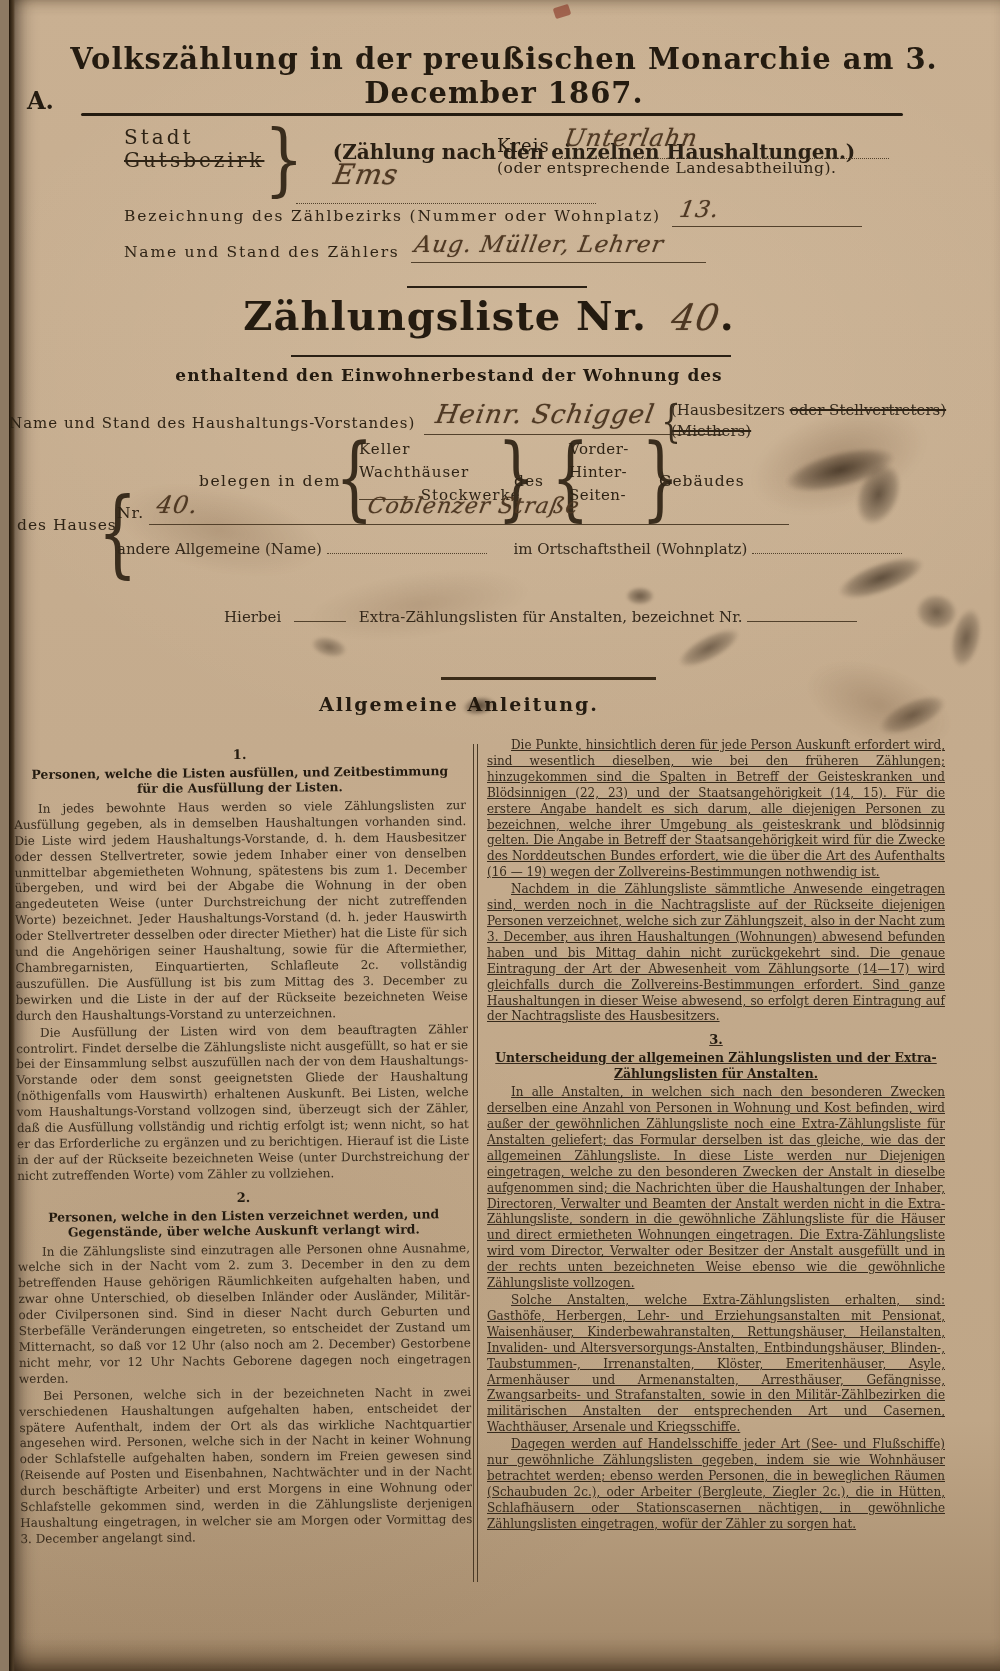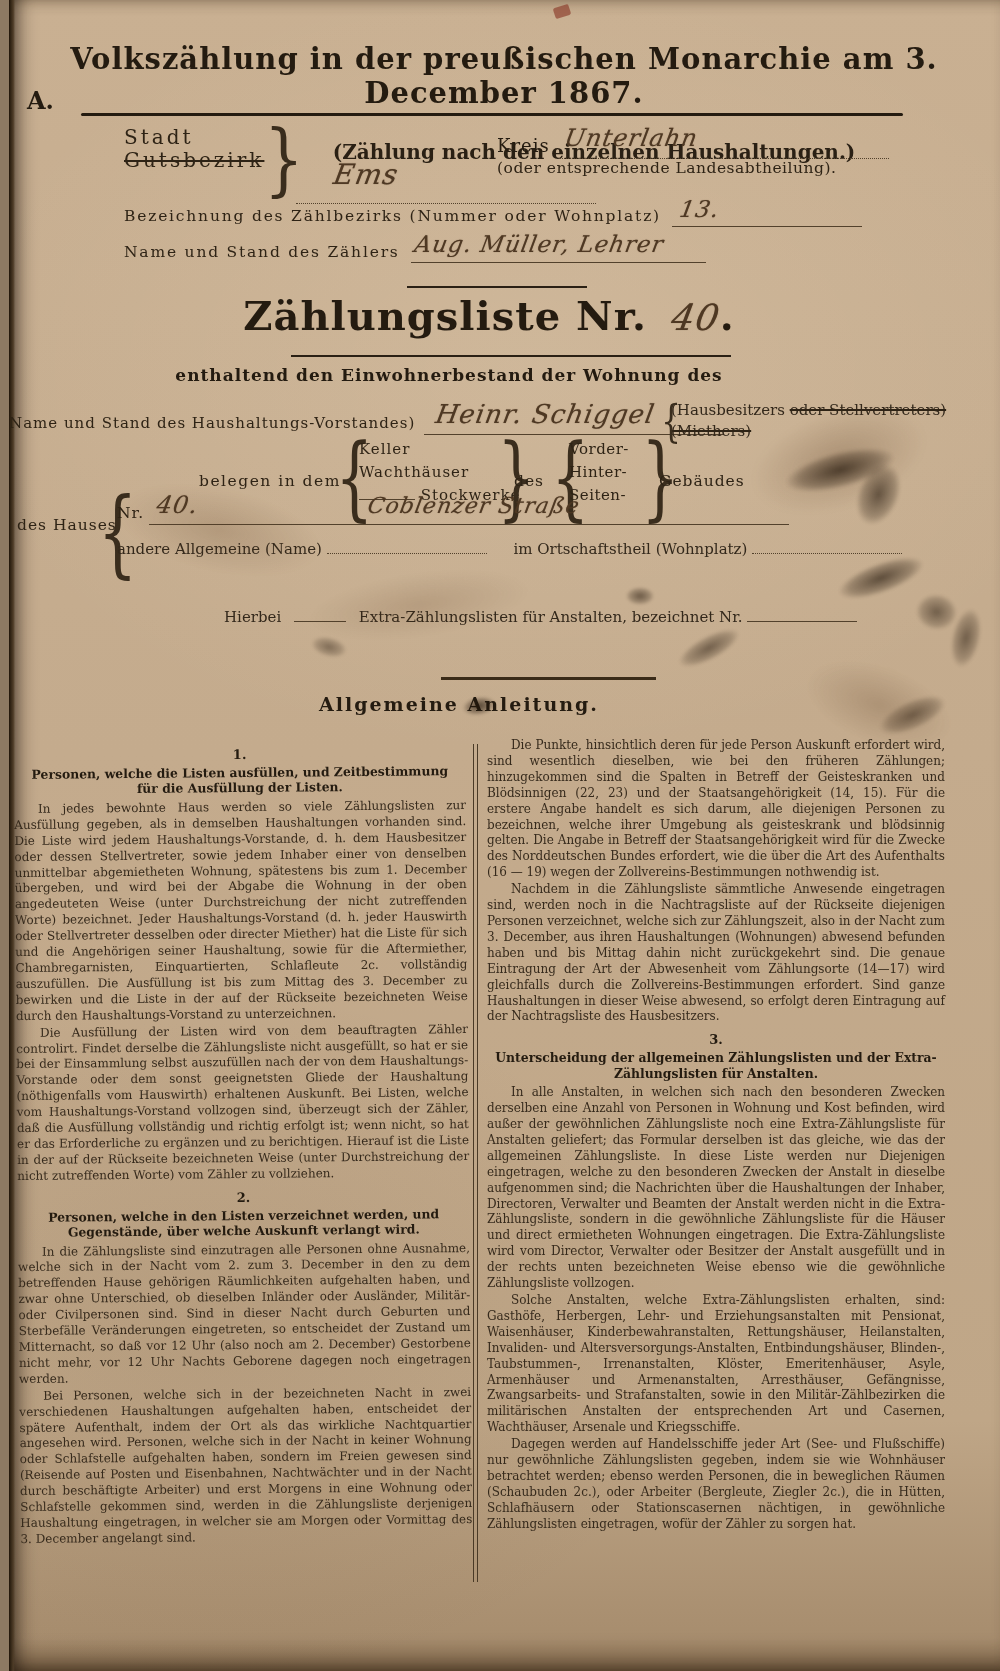--- a/index.html
+++ b/index.html
@@ -35,21 +35,21 @@
   .liste-rule-bot{top:355px;left:282px;width:440px;height:2px;background:#2a2014;box-shadow:0 3px 0 -1.5px #2a2014;}
   .liste-sub{top:365px;left:40px;width:800px;text-align:center;font-size:17px;font-weight:bold;letter-spacing:1px;color:#241b10;}
   .small-note{font-size:15.5px;letter-spacing:.5px;color:#2e2315;}
   .anl-title{top:693px;left:150px;width:600px;text-align:center;font-size:19px;font-weight:bold;letter-spacing:2px;color:#241b10;}
   .smudge-rule{top:677px;left:432px;width:215px;height:3px;background:#3a2b18;filter:blur(.6px);}
   .col{font-size:12px;line-height:15.9px;text-align:justify;color:#362a1c;}
   .col p{margin:0 0 1px 0;text-indent:24px;}
   .sec-num{text-align:center;font-weight:bold;font-size:13px;margin:7px 0 2px 0;color:#241b10;}
   .sec-head{text-align:center;font-weight:bold;font-size:12.4px;line-height:15.5px;margin:0 6px 4px 6px;color:#241b10;}
   .col-left{top:740px;left:8px;width:452px;transform:rotate(-.5deg);}
-  .col-right{top:738px;left:478px;width:458px;}
+  .col-right{top:738px;left:478px;width:458px;text-decoration:underline;}
   .divider{top:744px;left:464px;width:3px;height:838px;border-left:1.3px solid #4a3a26;border-right:1.3px solid #4a3a26;}
   .stain{position:absolute;pointer-events:none;border-radius:50%;}
   .smear{background:radial-gradient(closest-side,rgba(32,20,9,.85),rgba(32,20,9,.35) 55%,transparent 75%);filter:blur(1.5px);}
   .ghost{background:radial-gradient(closest-side,rgba(92,62,36,.28),transparent 70%);filter:blur(2px);}
   .red-mark{top:6px;left:545px;width:16px;height:11px;background:#8a3b2a;opacity:.65;border-radius:2px;transform:rotate(-18deg);}
 </style>
 </head>
 <body>
 
 <div class="page">

